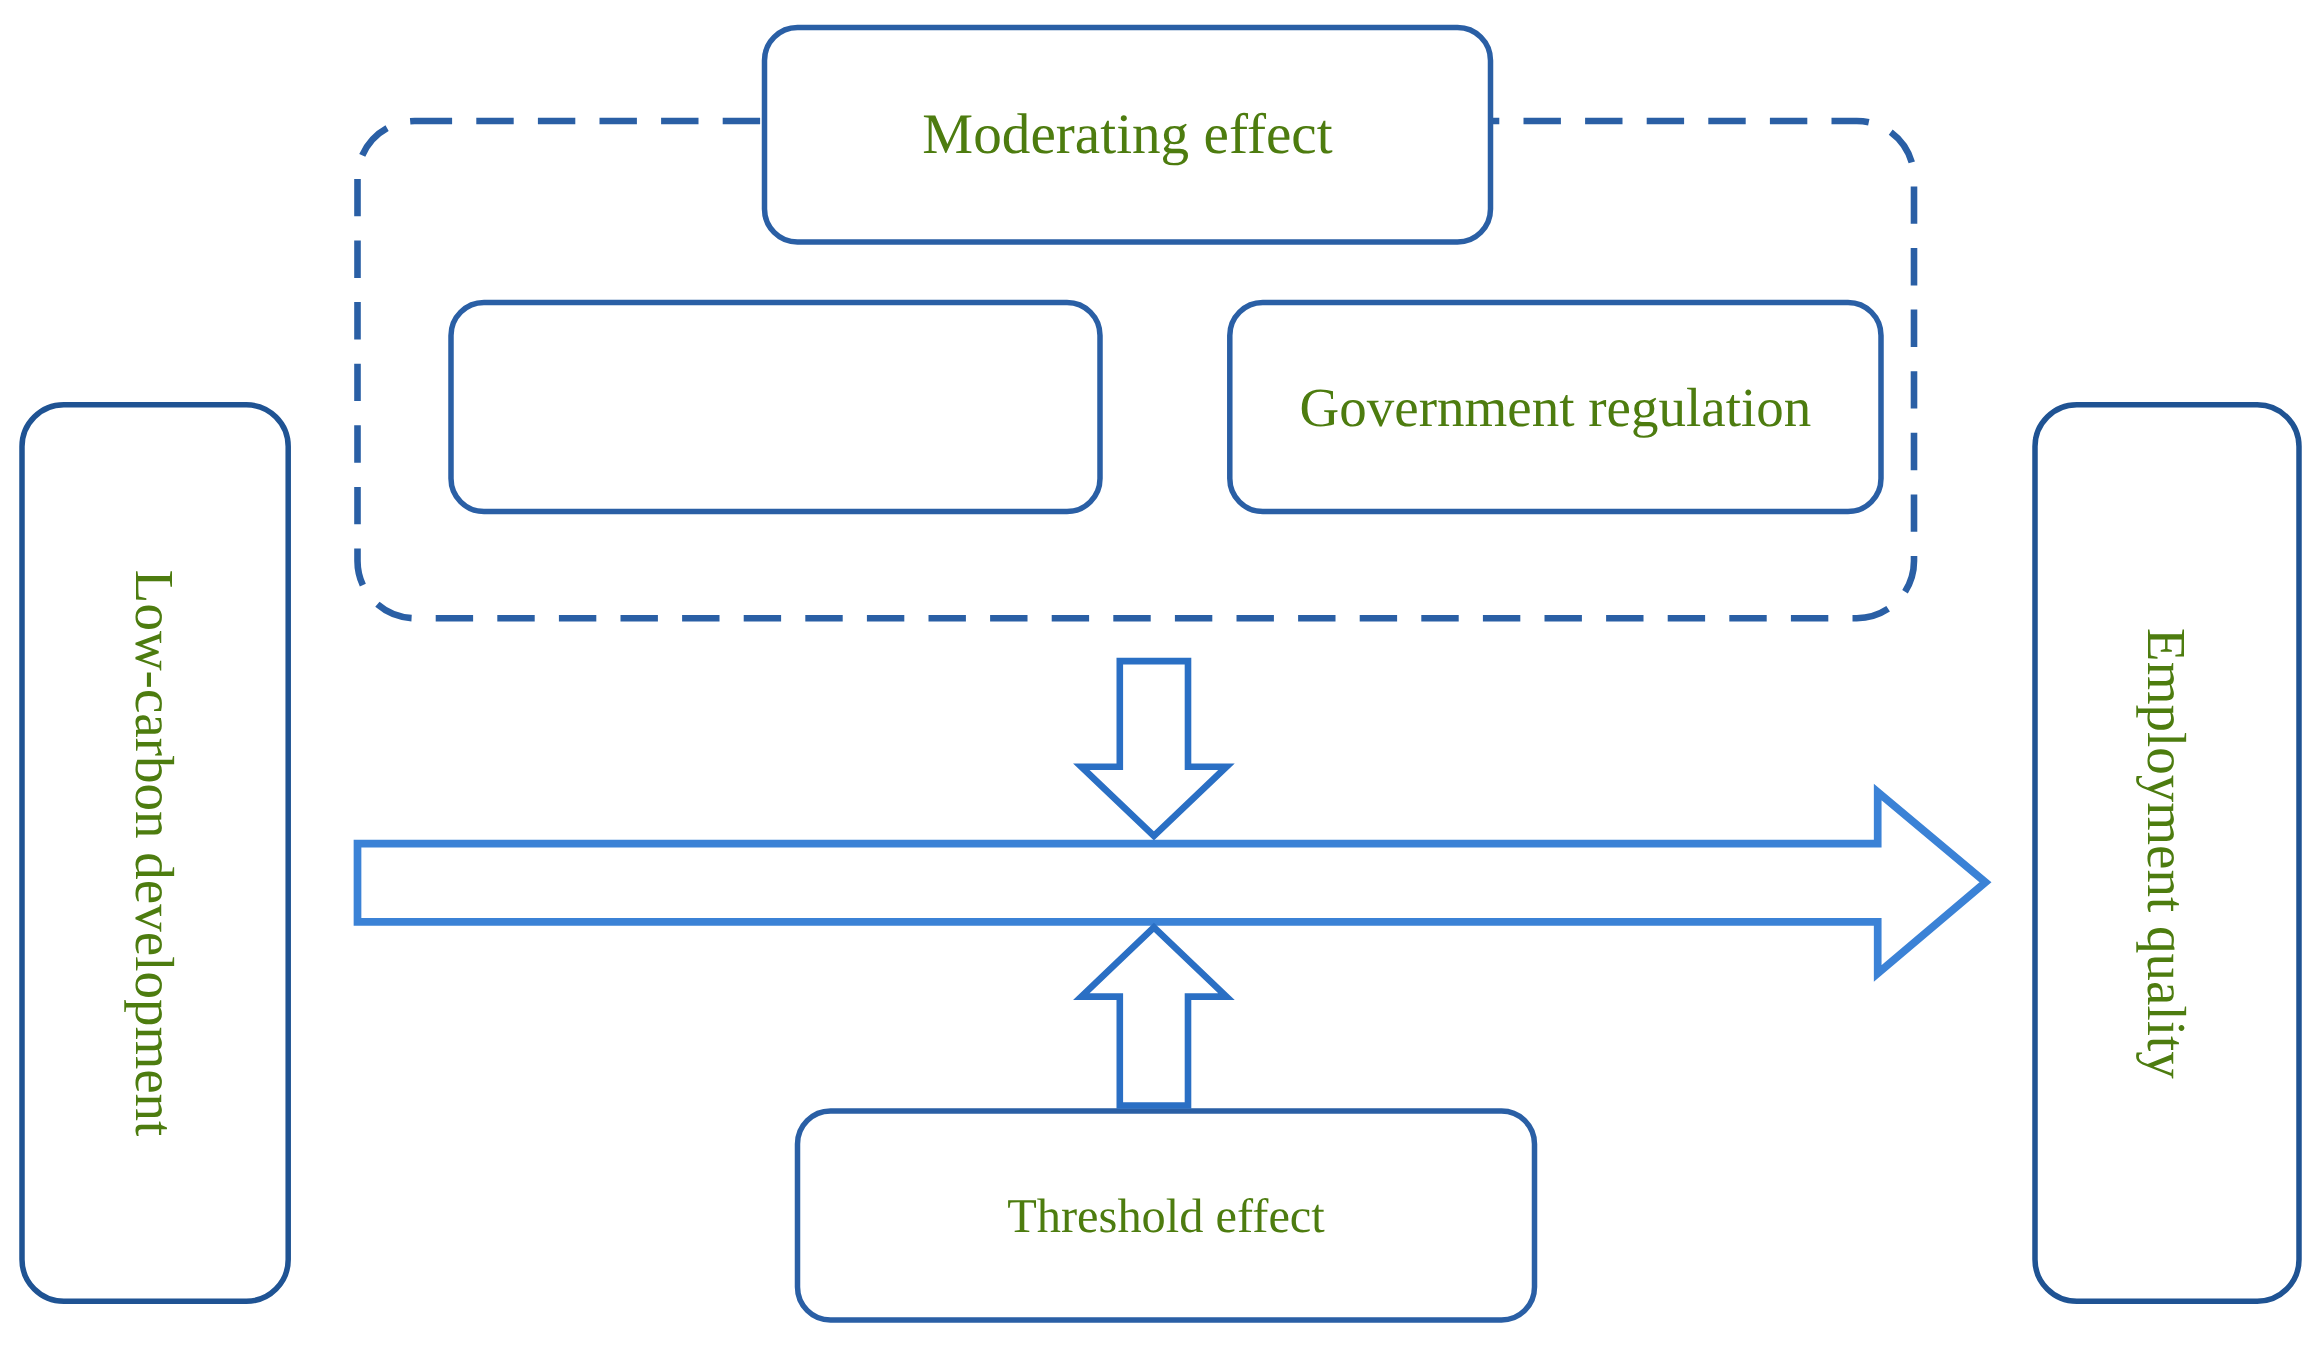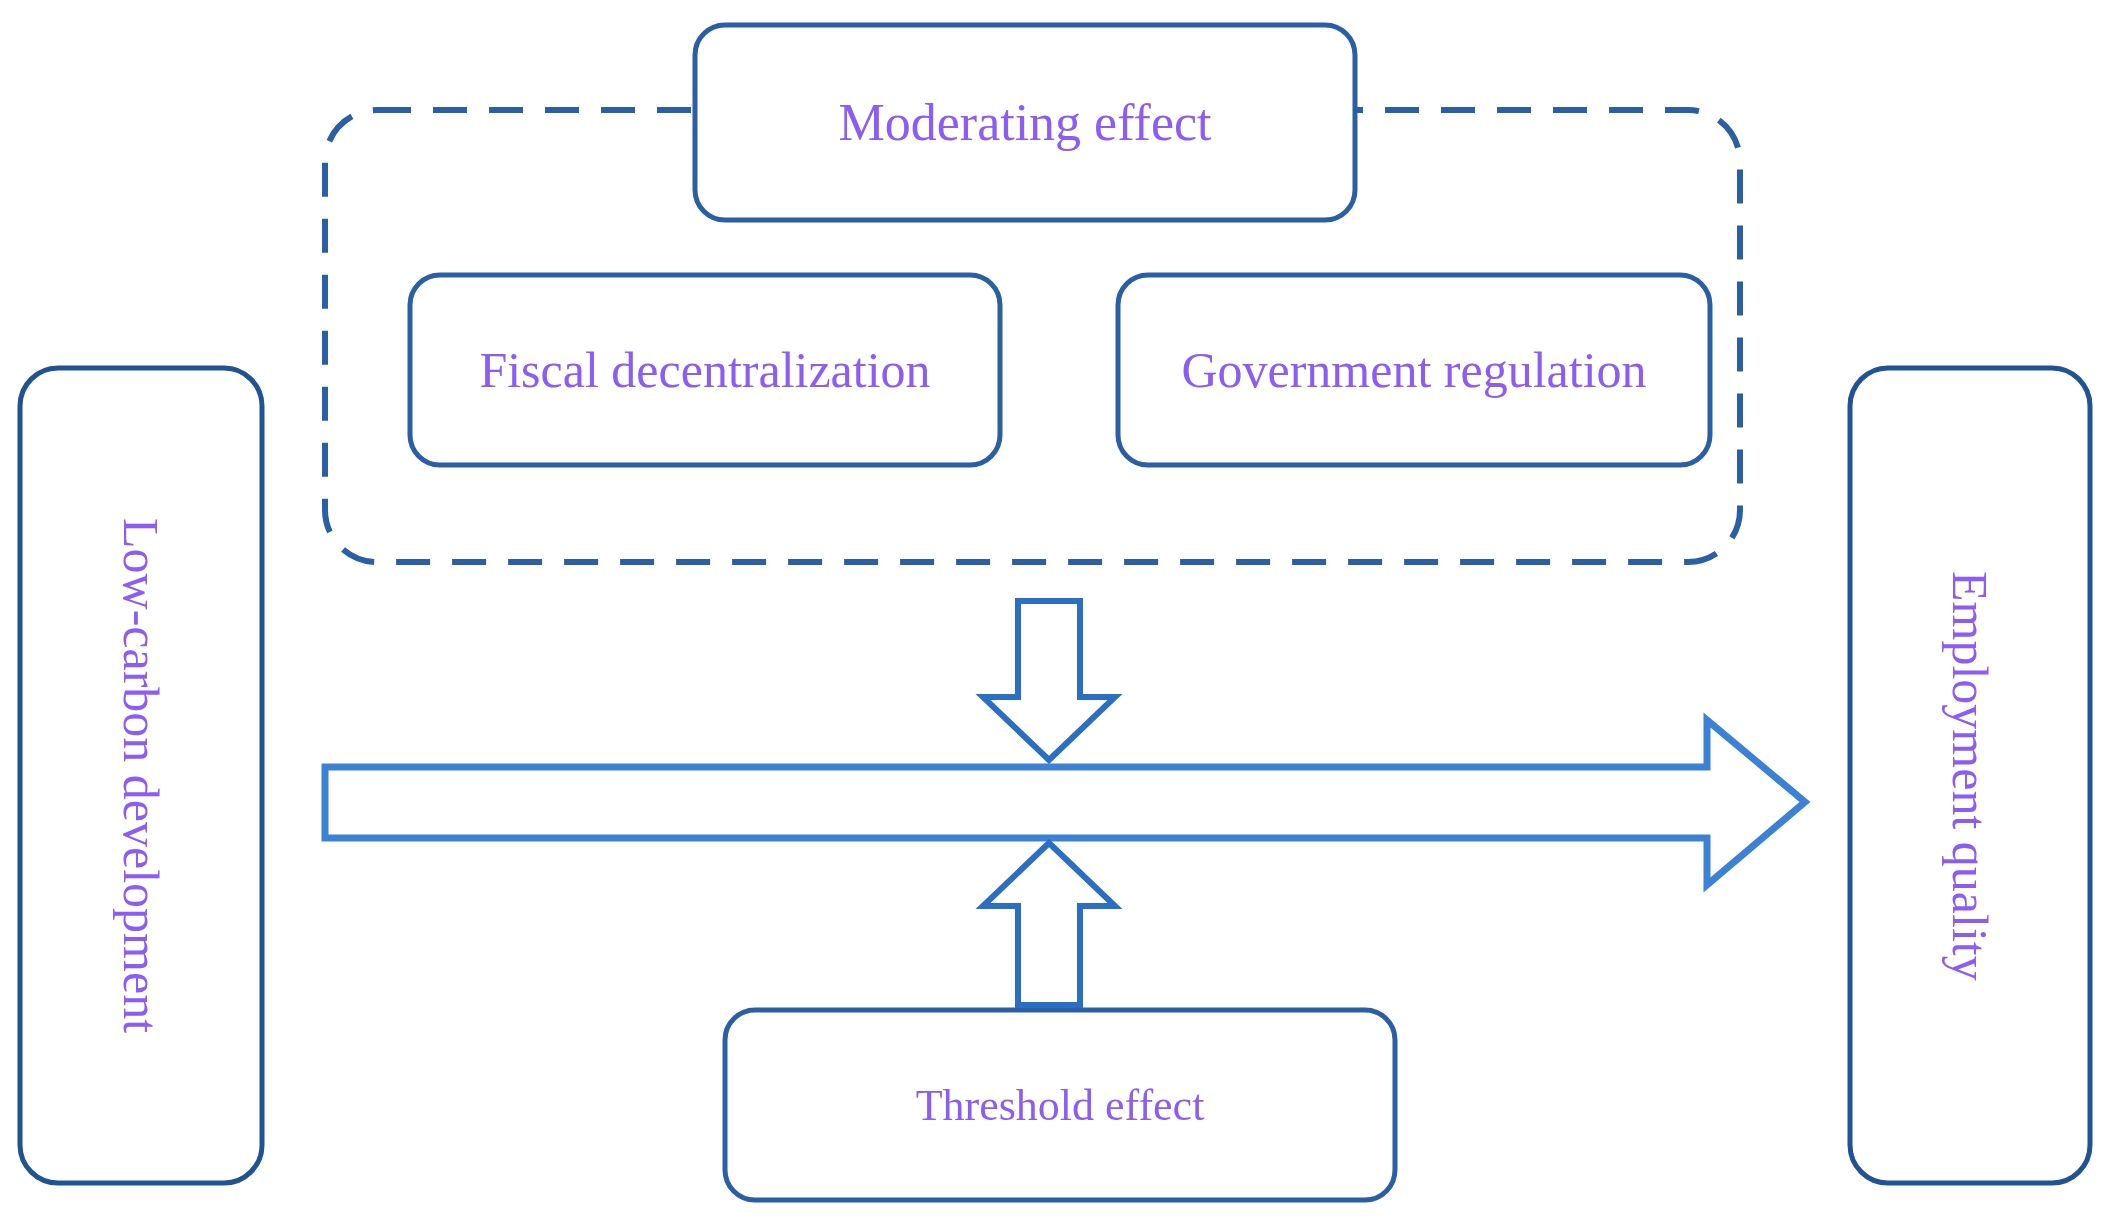--- a/index.html
+++ b/index.html
@@ -23,21 +23,21 @@
     width: 2112px;
     height: 1228px;
     pointer-events: none;
   }
   .node-label {
     position: absolute;
     display: flex;
     align-items: center;
     justify-content: center;
     text-align: center;
-    color: #8b5cf6;
+    color: #4d7c0f;
     font-family: "Liberation Serif", "DejaVu Serif", serif;
     font-weight: 400;
     white-space: nowrap;
     user-select: none;
   }
   .vertical-label {
     writing-mode: vertical-rl;
     text-orientation: mixed;
   }
   .lbl-moderating { left: 695px;  top: 25px;   width: 660px; height: 195px; font-size: 52px; }
@@ -70,21 +70,20 @@
 
     <path d="M 1018 601 L 1080 601 L 1080 697 L 1115 697 L 1049 760 L 983 697 L 1018 697 Z" fill="#ffffff" stroke="#2a6fc4" stroke-width="6" stroke-linejoin="miter"></path>
 
     <path d="M 325 767 L 1707 767 L 1707 720 L 1805 802 L 1707 885 L 1707 838 L 325 838 Z" fill="#ffffff" stroke="#3b82d6" stroke-width="7" stroke-linejoin="miter"></path>
 
     <path d="M 1018 1005 L 1018 906 L 983 906 L 1049 843 L 1115 906 L 1080 906 L 1080 1005 Z" fill="#ffffff" stroke="#2a6fc4" stroke-width="6" stroke-linejoin="miter"></path>
   </svg>
 
   <div class="node-label lbl-moderating">Moderating effect</div>
 
-  <div class="node-label lbl-fiscal">Fiscal decentralization</div>
 
   <div class="node-label lbl-gov">Government regulation</div>
 
   <div class="node-label lbl-threshold">Threshold effect</div>
 
   <div class="node-label vertical-label lbl-left">Low-carbon development</div>
 
   <div class="node-label vertical-label lbl-right">Employment quality</div>
 
 </div>

